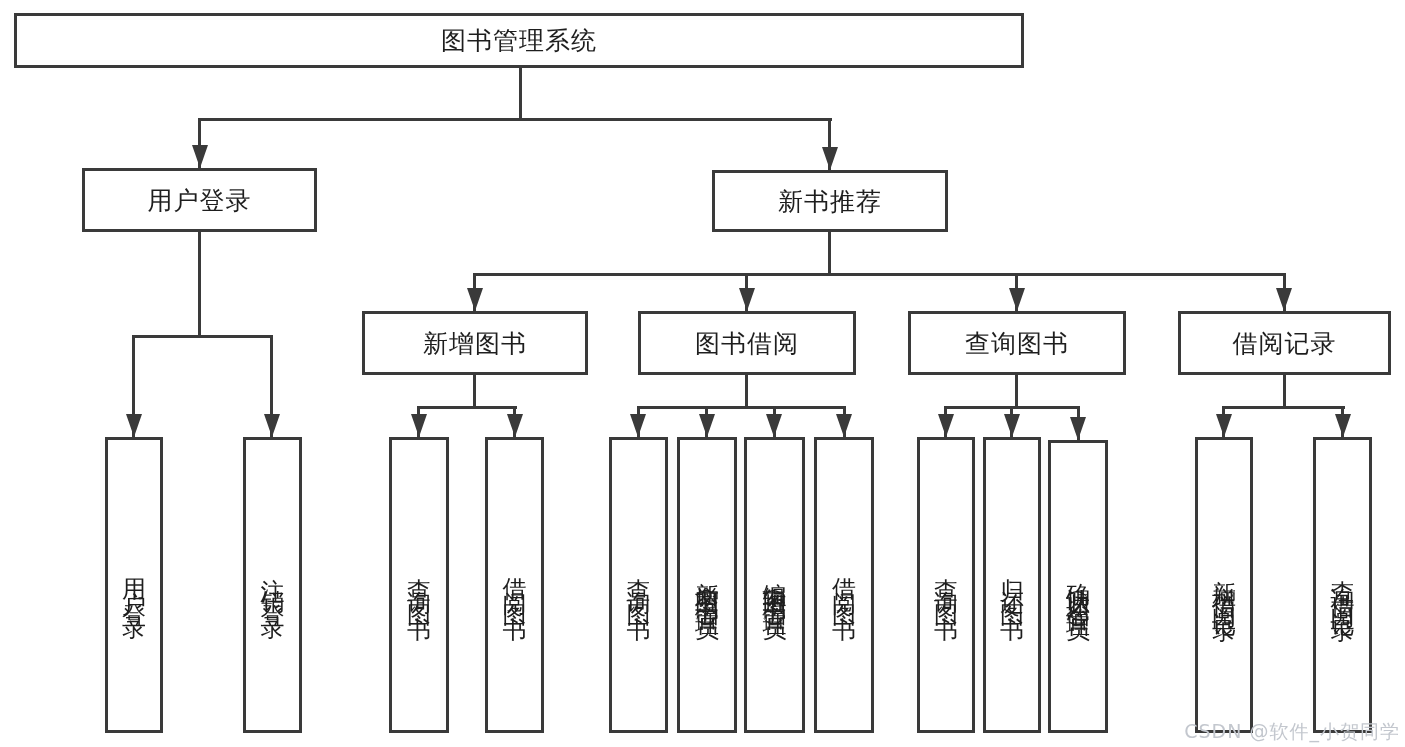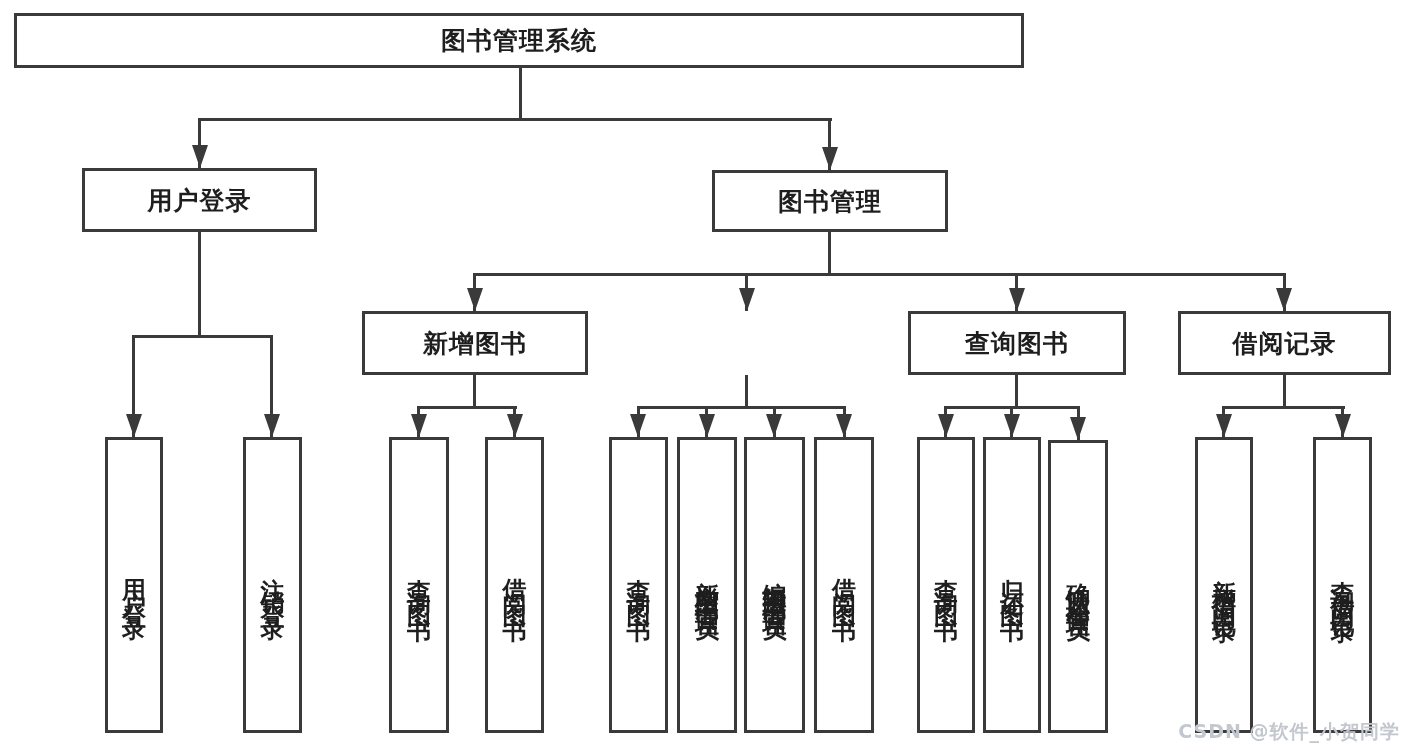--- a/index.html
+++ b/index.html
@@ -9,21 +9,20 @@
     --wm: #c3c7ce;
   }
   html, body { margin: 0; padding: 0; background: var(--bg); }
   .stage {
     position: relative;
     width: 1405px;
     height: 747px;
     background: var(--bg);
     font-family: "DejaVu Sans", sans-serif;
     overflow: hidden;
-    font-weight: bold;
   }
   .node {
     position: absolute;
     box-sizing: border-box;
     border: 3px solid var(--line);
     background: #fff;
     display: flex;
     align-items: center;
     justify-content: center;
     color: var(--text);
@@ -117,25 +116,28 @@
     </div>
 
   <div class="node h" style="left:14px;top:13px;width:1010px;height:55px">
     <span>图书管理系统</span>
   </div>
 
   <div class="node h" style="left:82px;top:168px;width:235px;height:64px">
     <span>用户登录</span>
   </div>
   <div class="node h" style="left:712px;top:170px;width:236px;height:62px">
-    <span>图书管理</span>
+    <span>新书推荐</span>
   </div>
 
   <div class="node h" style="left:362px;top:311px;width:226px;height:64px">
     <span>新增图书</span>
+  </div>
+  <div class="node h" style="left:638px;top:311px;width:218px;height:64px">
+    <span>图书借阅</span>
   </div>
   <div class="node h" style="left:908px;top:311px;width:218px;height:64px">
     <span>查询图书</span>
   </div>
   <div class="node h" style="left:1178px;top:311px;width:213px;height:64px">
     <span>借阅记录</span>
   </div>
 
   <div class="node v" style="left:105px;top:437px;width:58px;height:296px">
     <span class="vtext" style="letter-spacing: 13px;">用户登录</span>

